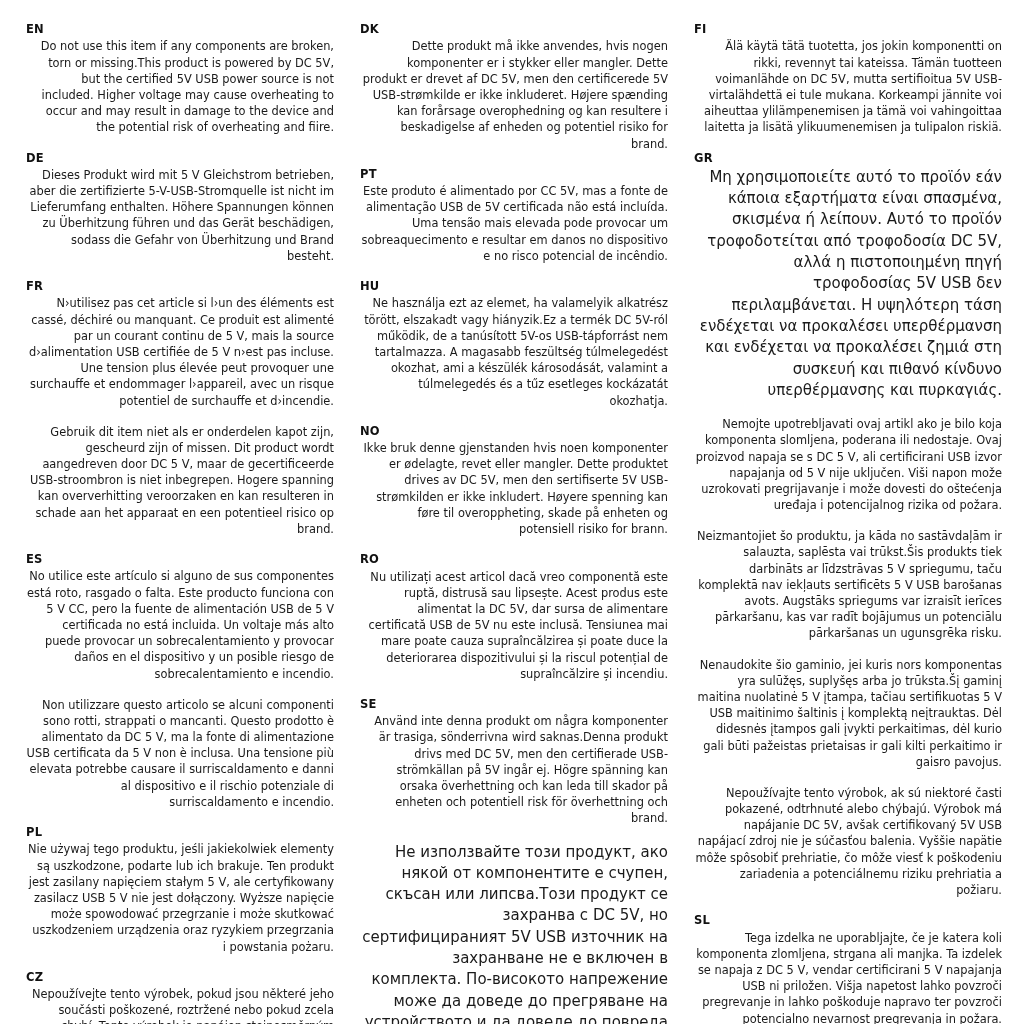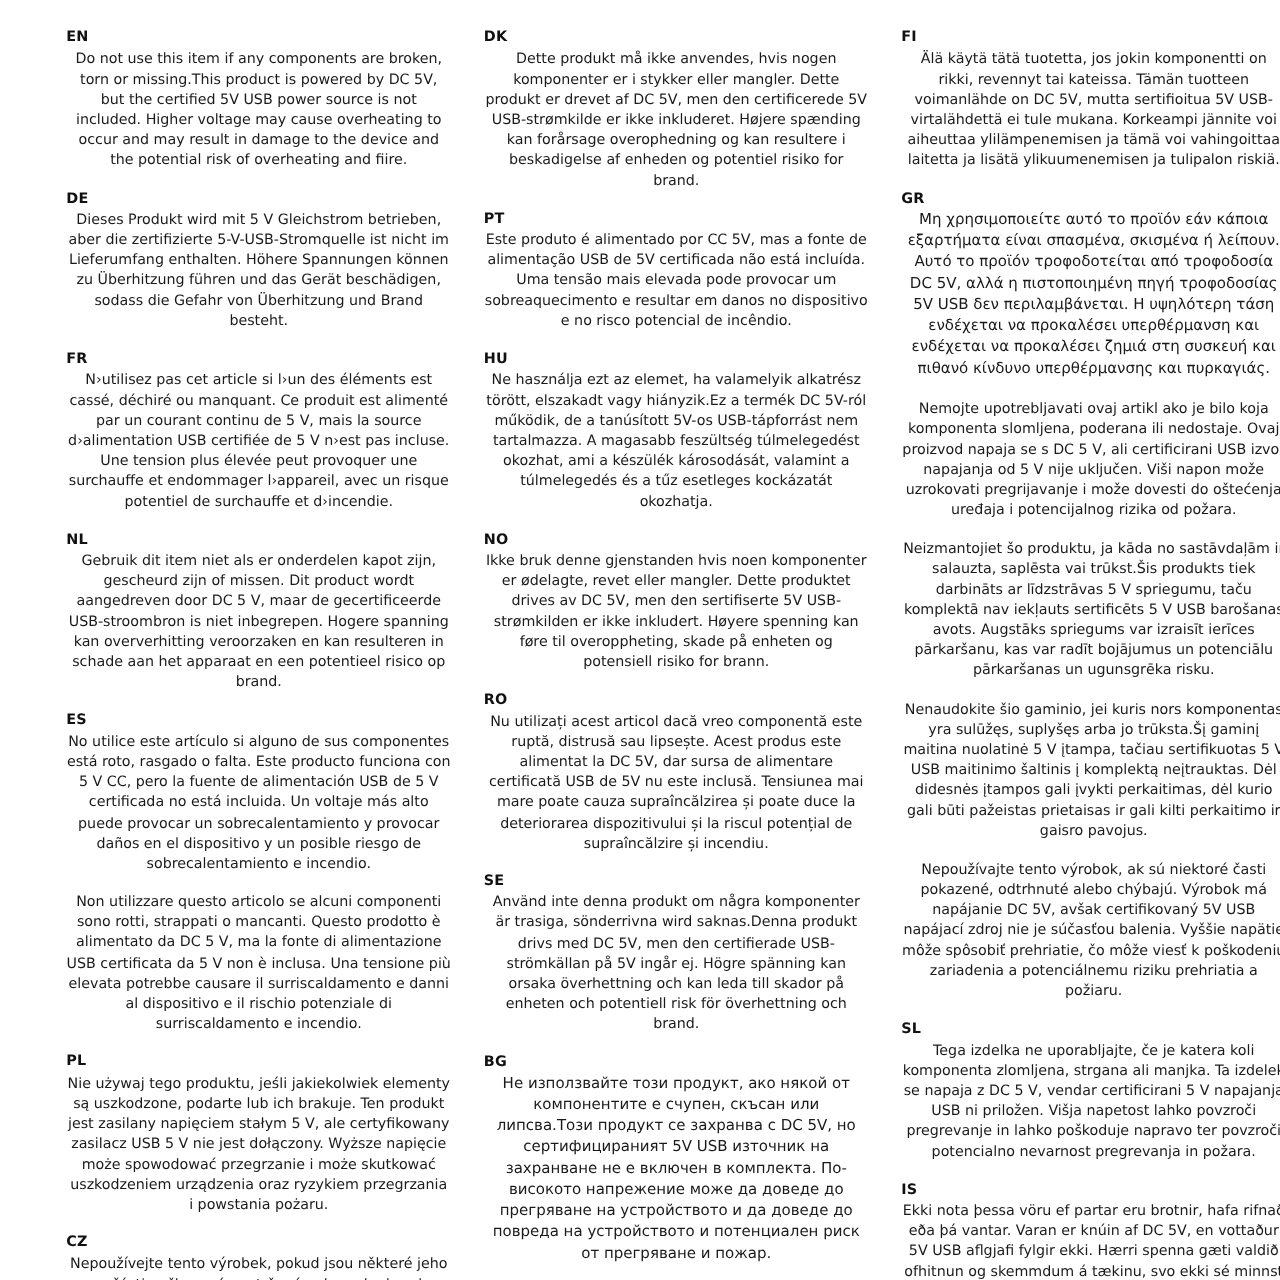--- a/index.html
+++ b/index.html
@@ -13,21 +13,20 @@
     font-family: "DejaVu Sans", sans-serif;
     color: #1a1a1a;
     overflow: hidden;
   }
   .page {
     position: relative;
     width: 810px;
     height: 1024px;
     box-sizing: border-box;
     padding: 22px 26px 10px 26px;
-    margin-left: 27px;
   }
   .columns {
     display: flex;
     flex-direction: row;
     gap: 26px;
     height: 100%;
   }
   .column {
     width: 308px;
     flex: 0 0 308px;
@@ -41,27 +40,27 @@
     letter-spacing: 0.2px;
     color: #111;
     margin: 0 0 2px 0;
     line-height: 1.25;
   }
   .lang-text {
     font-size: 11.4px;
     line-height: 1.42;
     color: #1a1a1a;
     margin: 0;
-    text-align: center;
+    text-align: right;
     word-spacing: 0px;
     hyphens: none;
   }
   .block.gr .lang-text,
   .block.bg .lang-text {
-    font-size: 12px;
+    font-size: 15px;
   }
 </style>
 </head>
 <body>
 
 <div class="page">
   <div class="columns">
 
     <div class="column">
       <div class="block">
@@ -70,21 +69,20 @@
       </div>
       <div class="block">
         <div class="lang-code">DE</div>
         <p class="lang-text">Dieses Produkt wird mit 5 V Gleichstrom betrieben, aber die zertifizierte 5-V-USB-Stromquelle ist nicht im Lieferumfang enthalten. Höhere Spannungen können zu Überhitzung führen und das Gerät beschädigen, sodass die Gefahr von Überhitzung und Brand besteht.</p>
       </div>
       <div class="block">
         <div class="lang-code">FR</div>
         <p class="lang-text">N›utilisez pas cet article si l›un des éléments est cassé, déchiré ou manquant. Ce produit est alimenté par un courant continu de 5 V, mais la source d›alimentation USB certifiée de 5 V n›est pas incluse. Une tension plus élevée peut provoquer une surchauffe et endommager l›appareil, avec un risque potentiel de surchauffe et d›incendie.</p>
       </div>
       <div class="block">
-        <div class="lang-code">NL</div>
         <p class="lang-text">Gebruik dit item niet als er onderdelen kapot zijn, gescheurd zijn of missen. Dit product wordt aangedreven door DC 5 V, maar de gecertificeerde USB-stroombron is niet inbegrepen. Hogere spanning kan oververhitting veroorzaken en kan resulteren in schade aan het apparaat en een potentieel risico op brand.</p>
       </div>
       <div class="block">
         <div class="lang-code">ES</div>
         <p class="lang-text">No utilice este artículo si alguno de sus componentes está roto, rasgado o falta. Este producto funciona con 5 V CC, pero la fuente de alimentación USB de 5 V certificada no está incluida. Un voltaje más alto puede provocar un sobrecalentamiento y provocar daños en el dispositivo y un posible riesgo de sobrecalentamiento e incendio.</p>
       </div>
       <div class="block">
         <p class="lang-text">Non utilizzare questo articolo se alcuni componenti sono rotti, strappati o mancanti. Questo prodotto è alimentato da DC 5 V, ma la fonte di alimentazione USB certificata da 5 V non è inclusa. Una tensione più elevata potrebbe causare il surriscaldamento e danni al dispositivo e il rischio potenziale di surriscaldamento e incendio.</p>
       </div>
       <div class="block">
@@ -116,21 +114,20 @@
       </div>
       <div class="block">
         <div class="lang-code">RO</div>
         <p class="lang-text">Nu utilizați acest articol dacă vreo componentă este ruptă, distrusă sau lipsește. Acest produs este alimentat la DC 5V, dar sursa de alimentare certificată USB de 5V nu este inclusă. Tensiunea mai mare poate cauza supraîncălzirea și poate duce la deteriorarea dispozitivului și la riscul potențial de supraîncălzire și incendiu.</p>
       </div>
       <div class="block">
         <div class="lang-code">SE</div>
         <p class="lang-text">Använd inte denna produkt om några komponenter är trasiga, sönderrivna wird saknas.Denna produkt drivs med DC 5V, men den certifierade USB-strömkällan på 5V ingår ej. Högre spänning kan orsaka överhettning och kan leda till skador på enheten och potentiell risk för överhettning och brand.</p>
       </div>
       <div class="block bg">
-        <div class="lang-code">BG</div>
         <p class="lang-text">Не използвайте този продукт, ако някой от компонентите е счупен, скъсан или липсва.Този продукт се захранва с DC 5V, но сертифицираният 5V USB източник на захранване не е включен в комплекта. По-високото напрежение може да доведе до прегряване на устройството и да доведе до повреда на устройството и потенциален риск от прегряване и пожар.</p>
       </div>
       <div class="block">
         <div class="lang-code">EE</div>
         <p class="lang-text">Mitte kasutada toodet, kui mõni osa on katki, rebenenud või puudu. Tootel on DC 5 V toide, kuid sertifitseeritud 5 V USB toiteallikas ei kuulu komplekti. Kõrgem pinge võib põhjustada ülekuumenemist ja kahjustada seadet, viies ülekuumenemise ja tulekahju ohuni.</p>
       </div>
     </div>
 
     <div class="column">
       <div class="block">

